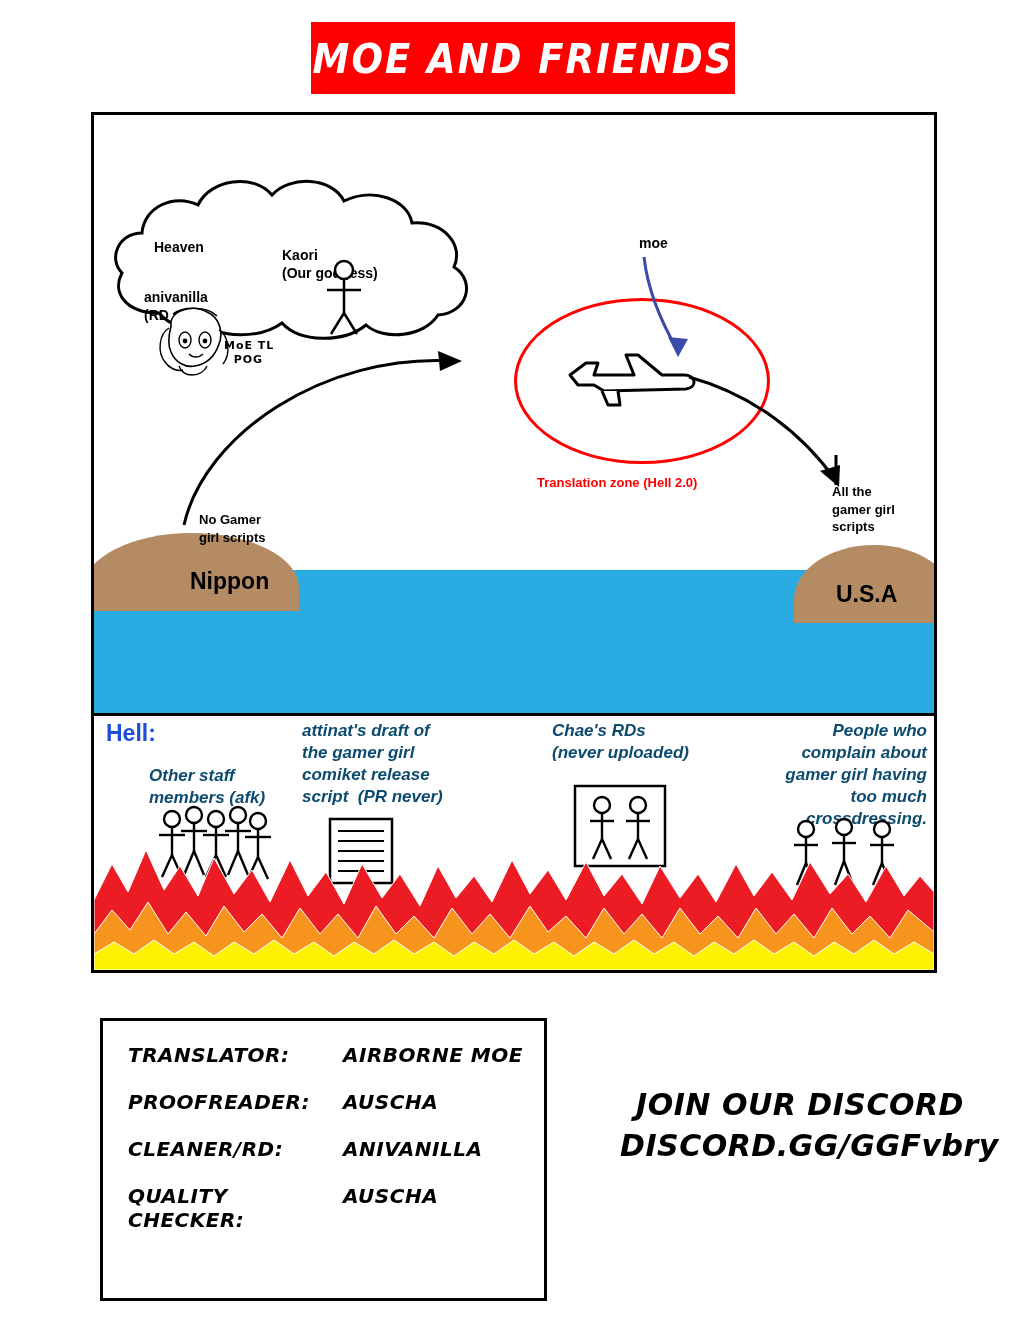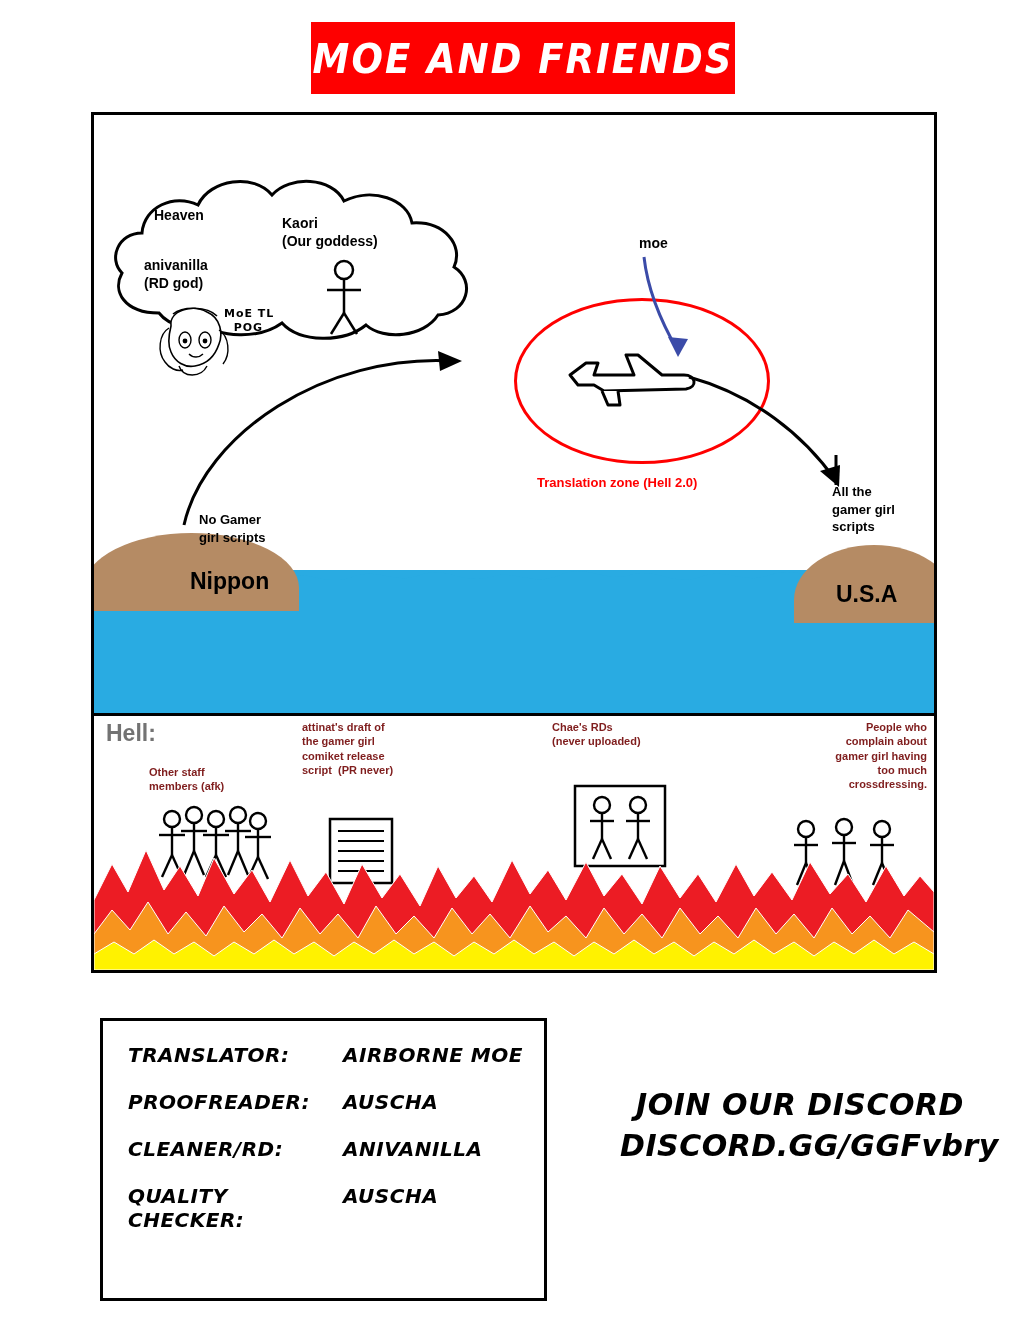--- a/index.html
+++ b/index.html
@@ -127,20 +127,21 @@
     height: 220px;
   }
 
   
   .cloud-text {
     position: absolute;
     font-size: 14px;
     font-weight: bold;
     color: #000;
     line-height: 1.25;
+    margin-top: 32px;
   }
   #txt-heaven { left: 60px; top: 92px; }
   #txt-kaori { left: 188px; top: 100px; }
   #txt-anivanilla { left: 50px; top: 142px; }
   #txt-moetl { left: 130px; top: 192px; font-size: 11px; font-family: "DejaVu Sans", sans-serif; letter-spacing: 1px; }
 
   
   #translation-zone {
     position: absolute;
     left: 420px;
@@ -187,28 +188,29 @@
     line-height: 1.35;
   }
 
   
   #hell-label {
     position: absolute;
     left: 12px;
     top: 605px;
     font-size: 23px;
     font-weight: bold;
-    color: #737373;
+    color: #1d4ed8;
   }
   .hell-text {
     position: absolute;
-    font-size: 11px;
-    font-weight: bold;
-    color: #7f1d1d;
+    font-size: 17px;
+    font-weight: bold;
+    color: #0c4a6e;
     line-height: 1.3;
+    font-style: italic;
   }
   #hell-t1 { left: 55px; top: 650px; width: 130px; }
   #hell-t2 { left: 208px; top: 605px; width: 150px; }
   #hell-t3 { left: 458px; top: 605px; width: 160px; }
   #hell-t4 { left: 688px; top: 605px; width: 145px; text-align: right; }
   #fire-svg {
     position: absolute;
     left: 0;
     top: 715px;
     width: 840px;

